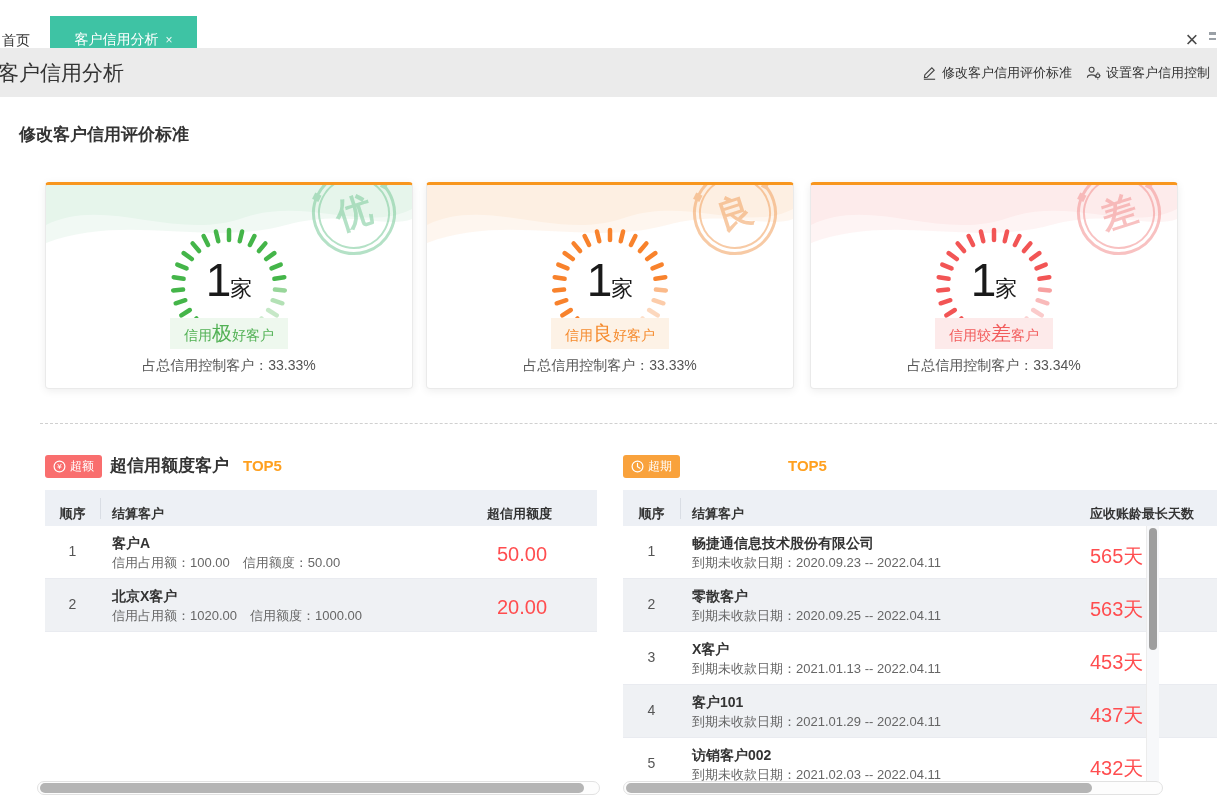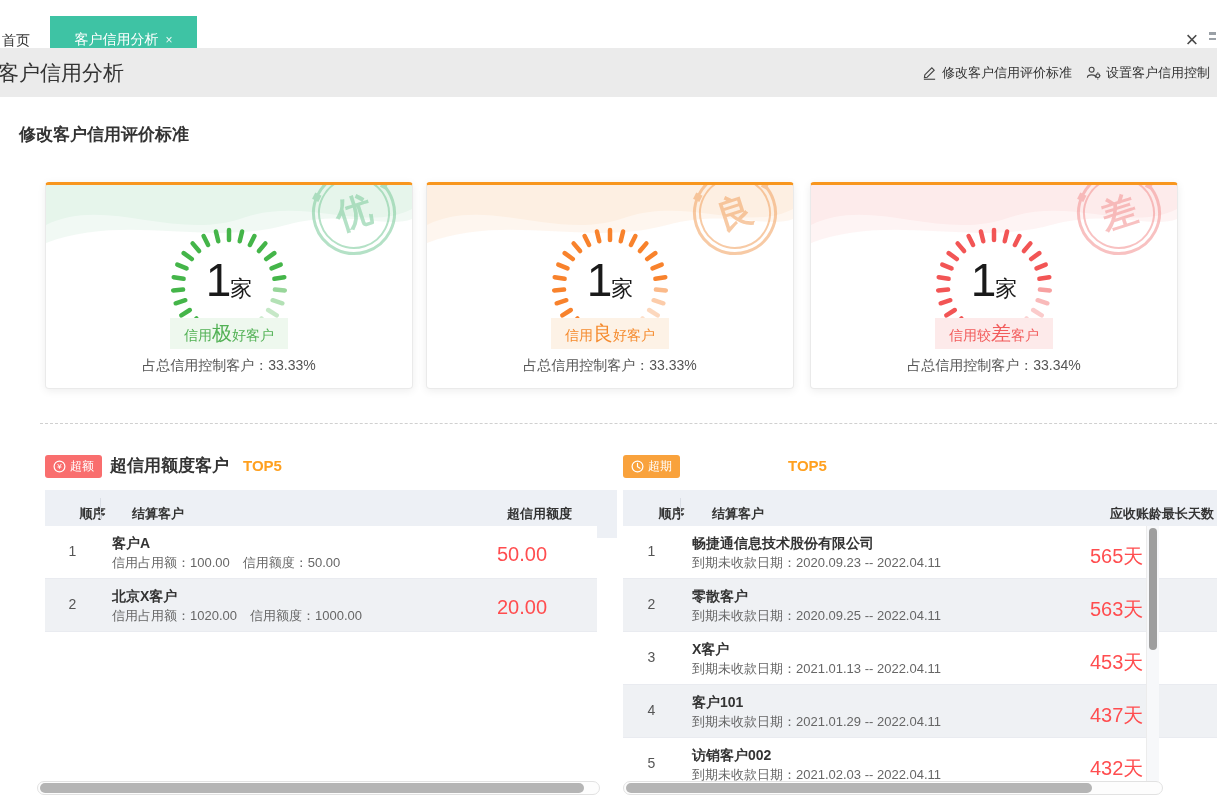--- a/index.html
+++ b/index.html
@@ -54,21 +54,21 @@
           border-radius:3px;color:#fff;font-size:12px;top:455px;}
   .pbadge.red{left:45px;background:#f96e6e;}
   .pbadge.orange{left:623px;background:#f9a23c;}
   .ptitle{position:absolute;top:454px;font-size:17px;font-weight:700;color:#333;}
   .ptitle.l{left:110px;} .ptitle.r{left:688px;margin-top:48px;}
   .ptop5{position:absolute;top:457px;font-size:15px;font-weight:700;color:#ffa01f;}
   .ptop5.l{left:243px;} .ptop5.r{left:788px;}
 
   
   .thead{position:absolute;top:490px;height:48px;background:#edf0f5;display:flex;align-items:center;
-         font-size:13px;font-weight:700;color:#333;padding-left:20px;}
+         font-size:13px;font-weight:700;color:#333;}
   .thead.l{left:45px;width:552px;} .thead.r{left:623px;width:594px;}
   .col-no{width:55px;text-align:center;}
   .thead.r .col-no{width:57px;}
   .col-name{flex:1;padding-left:12px;}
   .thead.l .col-val{width:110px;}
   .thead.r .col-val{width:127px;white-space:nowrap;}
   .vline{position:absolute;width:1px;background:#d9dde4;}
   .vline.lh{left:100px;top:498px;height:21px;} .vline.rh{left:680px;top:498px;height:21px;}
   .vline.lb{left:100px;top:526px;height:106px;background:#e7e9ee;}
   .vline.rb{left:680px;top:526px;height:255px;background:#e7e9ee;}

